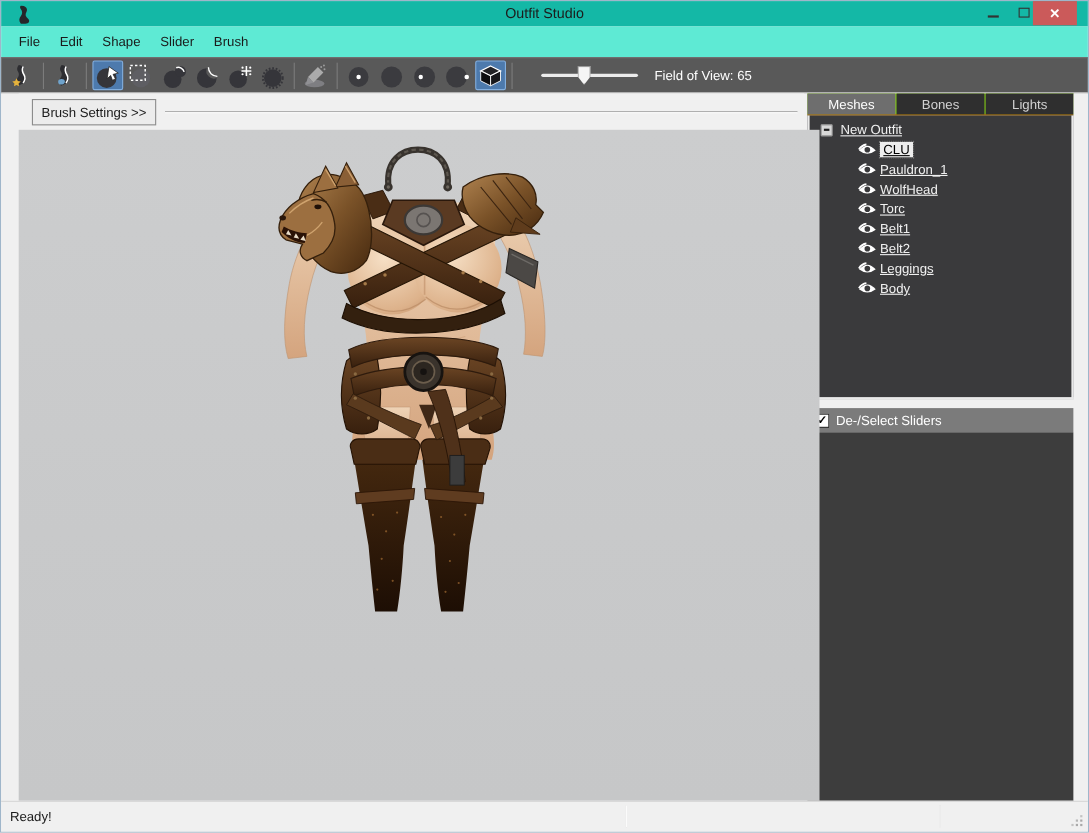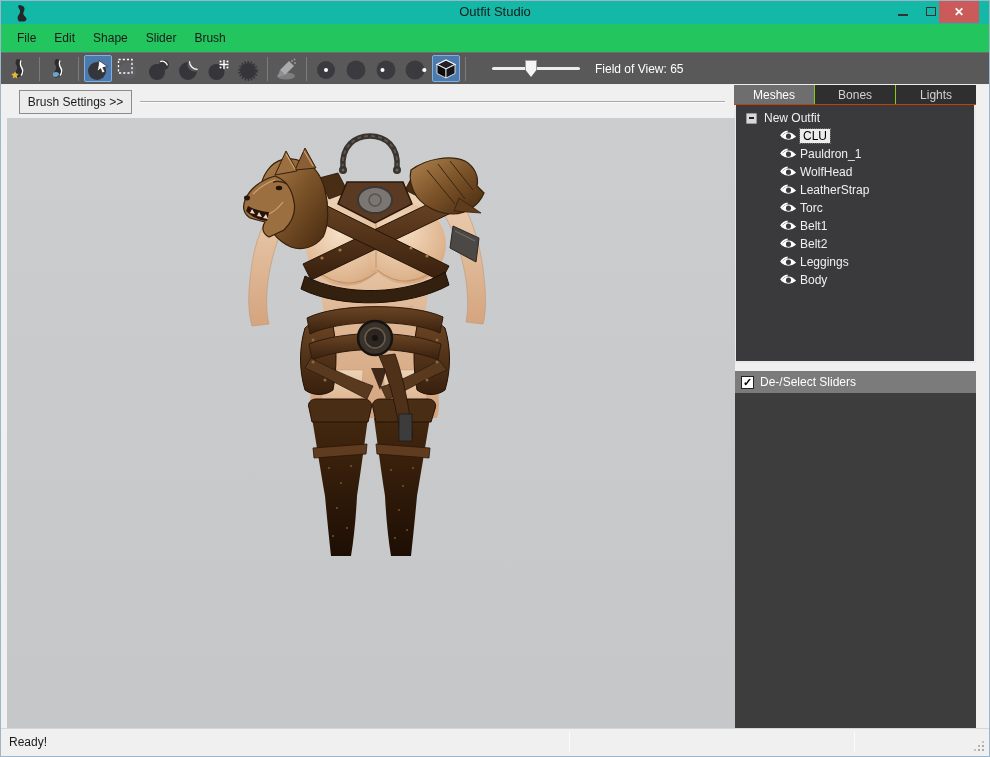--- a/index.html
+++ b/index.html
@@ -12,39 +12,39 @@
   .titlebar{ position:absolute; left:0; top:0; width:100%; height:23px; background:#14b8a6; }
   .appicon{ position:absolute; left:14px; top:4px; width:14px; height:17px; }
   .title{ position:absolute; left:0; right:0; top:3px; text-align:center; font-size:13px; color:#1c1c1c; }
   .capbtn{ position:absolute; top:0; height:21px; width:28px; display:flex; align-items:center; justify-content:center; cursor:default; }
   .btn-min{ right:72px; } .btn-max{ right:44px; }
   .btn-min .bar{ width:10px; height:2px; background:#333; margin-top:6px; }
   .btn-max .box{ width:10px; height:9px; border:1.5px solid #333; background:transparent; }
   .btn-close{ right:10px; width:40px; height:22px; background:#cb5a5a; color:#fff; font-size:12px; font-weight:bold; }
 
   
-  .menubar{ position:absolute; left:0; top:23px; width:100%; height:28px; background:#22c55e; display:flex; align-items:center; padding-left:7px; }
+  .menubar{ position:absolute; left:0; top:23px; width:100%; height:28px; background:#5eead4; display:flex; align-items:center; padding-left:7px; }
   .menuitem{ font-size:12px; color:#1a1a1a; padding:4px 9px; }
 
   
   .toolbar{ position:absolute; left:0; top:51px; width:100%; height:33px; background:#595959;
             border-top:1px solid #6e6e6e; border-bottom:1px solid #ededed;
             display:flex; align-items:center; padding-left:4px; }
   .tb{ width:28px; height:27px; border-radius:2px; display:flex; align-items:center; justify-content:center; margin:0 1px; border:1px solid transparent; }
   .tb.sel{ background:#4d7aad; border-color:#82aede; }
   .tsep{ width:1px; height:24px; background:#7c7c7c; margin:0 4px; }
   .fovslider{ position:relative; width:88px; height:17px; margin-left:22px; }
   .fovtrack{ position:absolute; left:0; top:7px; width:88px; height:3px; background:#ececec; border-radius:2px; }
   .fovthumb{ position:absolute; left:33px; top:0; width:12px; height:17px; background:#f5f5f5; border:1px solid #9a9a9a;
              clip-path:polygon(0 0,100% 0,100% 55%,50% 100%,0 55%); }
   .fovlabel{ margin-left:15px; color:#ffffff; font-size:12px; }
 
   
   .content{ position:absolute; left:0; top:84px; width:100%; height:643px; display:flex; }
-  .leftcol{ width:733px; height:100%; background:#f0f0f0; padding-left:6px; padding-right:3px; }
+  .leftcol{ width:733px; height:100%; background:#f0f0f0; padding-left:16px; padding-right:3px; }
   .brushstrip{ position:relative; height:33px; background:#f0f0f0; display:flex; align-items:center; }
   .brushbtn{ margin-left:12px; width:113px; height:24px; background:#ececec; border:1px solid #8c8c8c;
              font-size:12px; color:#1a1a1a; display:flex; align-items:center; justify-content:center; }
   .groove{ flex:1; height:2px; margin:0 6px 0 8px; border-top:1px solid #a8a8a8; border-bottom:1px solid #fbfbfb; }
   .viewport{ position:relative; width:728px; height:610px; background:linear-gradient(180deg,#cccdce 0%,#c8c9ca 60%,#c6c7c8 100%); overflow:hidden; }
   .viewport svg{ position:absolute; left:0; top:0; }
 
   
   .rightcol{ width:244px; height:100%; background:#f0f0f0; display:flex; flex-direction:column; }
   .rightmargin{ width:13px; height:100%; background:#f0f0f0; }
@@ -52,21 +52,21 @@
   .tab{ flex:1; display:flex; align-items:center; justify-content:center; font-size:12px; color:#d2d2d2; background:#2f2f2f; }
   .tab.active{ background:#6e6e6e; color:#ffffff; }
   .tree{ height:258px; background:#3a3a3c; border:2px solid #e9e9e9; border-top:none; overflow:hidden; padding-top:4px; }
   .trow{ height:18px; display:flex; align-items:center; color:#f0f0f0; font-size:12px; }
   .trow.root{ padding-left:10px; }
   .trow.child{ padding-left:44px; }
   .expander{ width:11px; height:11px; background:#d8d8d8; border:1px solid #9a9a9a; border-radius:1px;
              display:flex; align-items:center; justify-content:center; margin-right:7px; }
   .expander i{ display:block; width:5px; height:1.5px; background:#222; }
   .eye{ width:17px; height:12px; margin-right:3px; display:flex; align-items:center; }
-  .lbl{ white-space:nowrap; }
+  .lbl{ white-space:nowrap;text-decoration:underline; }
   .lbl.sel{ background:#ededed; color:#000; padding:0 3px; outline:1px dotted #777; }
   .gap8{ height:8px; background:#f0f0f0; }
   .slidersbar{ height:22px; background:#7b7b7b; display:flex; align-items:center; padding-left:7px; }
   .chk{ width:13px; height:13px; background:#fff; border:1px solid #222; display:flex; align-items:center; justify-content:center;
         font-size:11px; font-weight:bold; color:#000; line-height:1; }
   .slidersbar .txt{ color:#fff; font-size:12px; margin-left:6px; }
   .darkarea{ flex:1; background:#3d3d3d; }
 
   
   .statusbar{ position:absolute; left:0; top:727px; width:100%; height:30px; background:#f0f0f0; border-top:1px solid #d6d6d6; }
@@ -411,30 +411,20 @@
           <span class="lbl">WolfHead</span>
         </div>
         <div class="trow child">
           <span class="eye">
               <svg width="17" height="12" viewBox="0 0 20 14">
                 <path d="M1,8 Q10,-2 19,8 Q10,15 1,8Z" fill="#fff"></path>
                 <circle cx="10" cy="7.2" r="3" fill="#3a3a3c"></circle>
                 <path d="M1,7 Q4,2 9,1.5" stroke="#fff" stroke-width="2" fill="none"></path>
               </svg>
             </span>
-          <span class="lbl">LeatherStrap</span>
-        </div>
-        <div class="trow child">
-          <span class="eye">
-              <svg width="17" height="12" viewBox="0 0 20 14">
-                <path d="M1,8 Q10,-2 19,8 Q10,15 1,8Z" fill="#fff"></path>
-                <circle cx="10" cy="7.2" r="3" fill="#3a3a3c"></circle>
-                <path d="M1,7 Q4,2 9,1.5" stroke="#fff" stroke-width="2" fill="none"></path>
-              </svg>
-            </span>
           <span class="lbl">Torc</span>
         </div>
         <div class="trow child">
           <span class="eye">
               <svg width="17" height="12" viewBox="0 0 20 14">
                 <path d="M1,8 Q10,-2 19,8 Q10,15 1,8Z" fill="#fff"></path>
                 <circle cx="10" cy="7.2" r="3" fill="#3a3a3c"></circle>
                 <path d="M1,7 Q4,2 9,1.5" stroke="#fff" stroke-width="2" fill="none"></path>
               </svg>
             </span>

